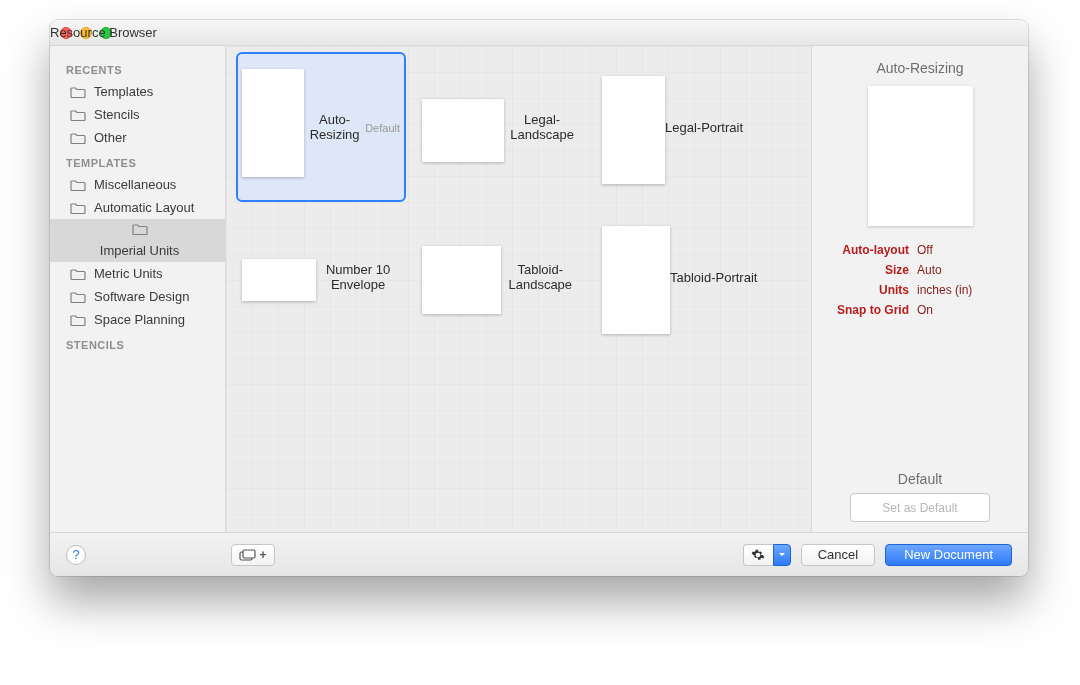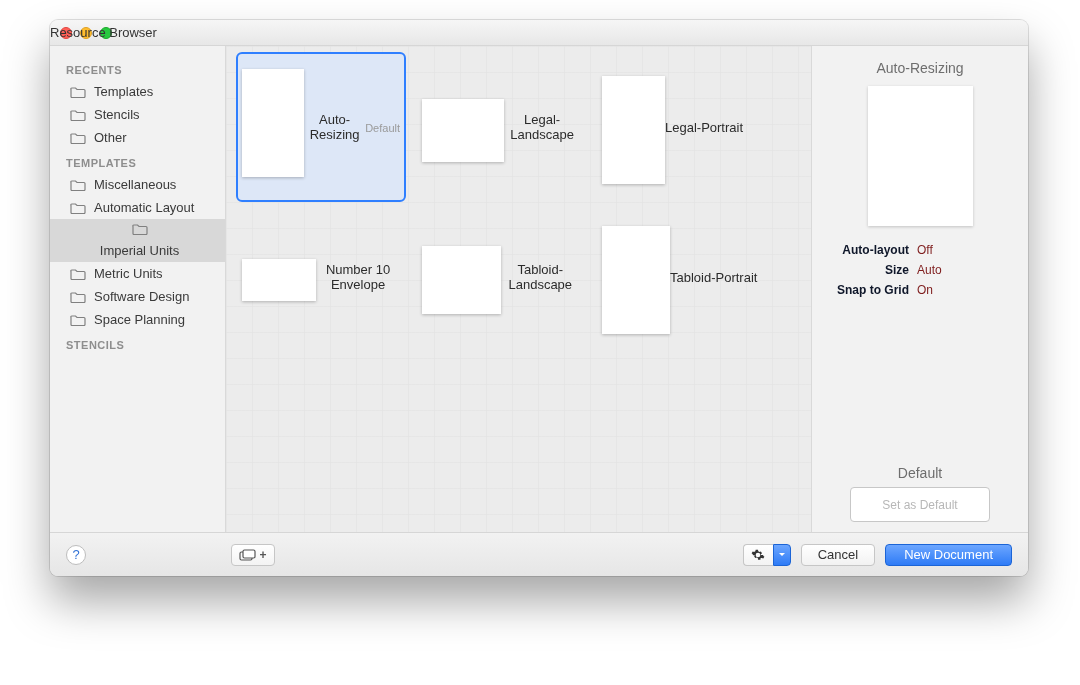--- a/index.html
+++ b/index.html
@@ -49,25 +49,25 @@
   .thumb.letter-p { width:80px; height:108px; }
   .thumb.env { width:108px; height:42px; }
   .thumb.tab-l { width:108px; height:68px; }
   .thumb.tab-p { width:68px; height:108px; }
   .tpl-label { font-size:13px; color:#2b2b2b; text-align:center; }
   .tpl-sub { font-size:11px; color:#9a9a9a; text-align:center; margin-top:2px; }
   .info-panel { width:217px; border-left:1px solid #d9d9d9; background:#f2f2f2; display:flex; flex-direction:column; padding: 14px 12px 10px; font-size:13px; color:#333; }
   .info-title { text-align:center; color:#6e6e6e; margin-bottom:10px; font-size:14px; }
   .preview { width:105px; height:140px; background:#fff; margin: 0 auto 14px; box-shadow: 0 1px 3px rgba(0,0,0,0.2); }
   .info-row { display:flex; justify-content:flex-start; gap:8px; font-size:12px; padding:3px 0; }
-  .info-row .k { width:85px; text-align:right; font-weight:600; color:#0f172a; }
+  .info-row .k { width:85px; text-align:right; font-weight:600; color:#b91c1c; }
   .info-row .v { color:#7f1d1d; }
   .spacer { flex:1; }
   .default-label { text-align:center; color:#6e6e6e; font-size:14px; margin-bottom:6px; }
-  .set-default { display:block; margin:0 auto; width:140px; height:35px; font-size:12px; border-radius:4px; border:1px solid #c7c7c7; background:#fff; color:#b7b7b7; cursor:default; }
+  .set-default { display:block; margin:0 auto; width:140px; height:29px; font-size:12px; border-radius:4px; border:1px solid #c7c7c7; background:#fff; color:#b7b7b7; cursor:default; }
   .footer { height:44px; border-top:1px solid #d6d6d6; background: linear-gradient(#f2f2f2,#e6e6e6); display:flex; align-items:center; padding: 0 16px; gap:10px; }
   .help { width:20px; height:20px; border-radius:50%; border:1px solid #bdbdbd; background:#fff; color:#3373d6; font-size:13px; display:flex; align-items:center; justify-content:center; cursor:pointer; }
   .add-btn { margin-left: 135px; width:44px; height:22px; border:1px solid #c6c6c6; border-radius:4px; background:linear-gradient(#fff,#f3f3f3); display:flex; align-items:center; justify-content:center; gap:2px; cursor:pointer; font-size:12px; color:#555; }
   .flex-spacer { flex:1; }
   .gear-group { display:flex; height:22px; }
   .gear-btn { width:30px; border:1px solid #c6c6c6; border-right:none; border-radius:4px 0 0 4px; background:linear-gradient(#fff,#f3f3f3); display:flex; align-items:center; justify-content:center; cursor:pointer; }
   .gear-drop { width:18px; border:1px solid #1b64d6; border-radius:0 4px 4px 0; background:linear-gradient(#6ca6ff,#2e7bf6); display:flex; align-items:center; justify-content:center; cursor:pointer; }
   .btn { height:22px; padding: 0 16px; border-radius:4px; font-size:13px; cursor:pointer; }
   .btn-cancel { background:linear-gradient(#fff,#f2f2f2); border:1px solid #c6c6c6; color:#333; }
   .btn-primary { background:linear-gradient(#6ca6ff,#2e7bf6); border:1px solid #1b64d6; color:#fff; font-weight:400; padding:0 18px; }
@@ -201,20 +201,24 @@
       <div id="info-rows">
           <div class="info-row">
             <div class="k">Auto-layout</div>
             <div class="v">Off</div>
           </div>
           <div class="info-row">
             <div class="k">Size</div>
             <div class="v">Auto</div>
           </div>
           <div class="info-row">
+            <div class="k">Units</div>
+            <div class="v">inches (in)</div>
+          </div>
+          <div class="info-row">
             <div class="k">Snap to Grid</div>
             <div class="v">On</div>
           </div>
         </div>
       <div class="spacer"></div>
       <div class="default-label">Default</div>
       <button class="set-default" disabled="">Set as Default</button>
     </div>
 
   </div>

